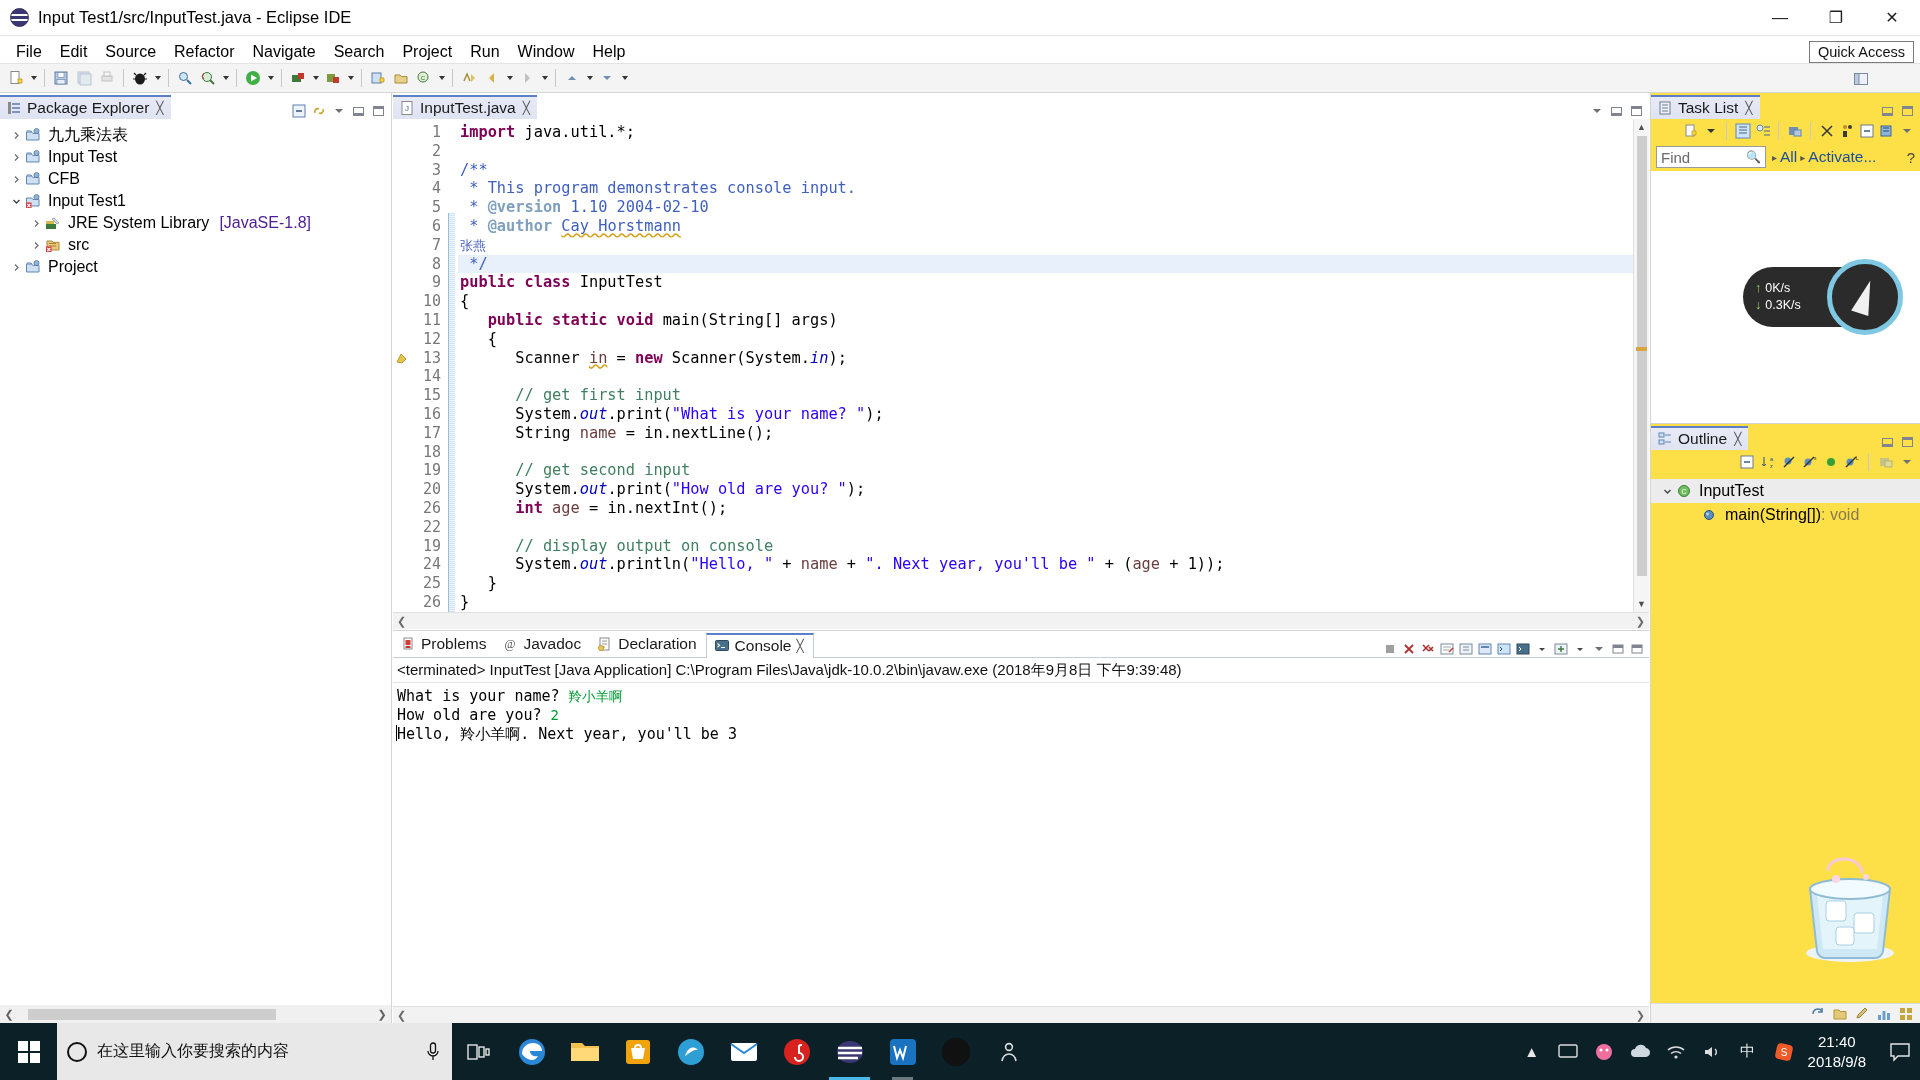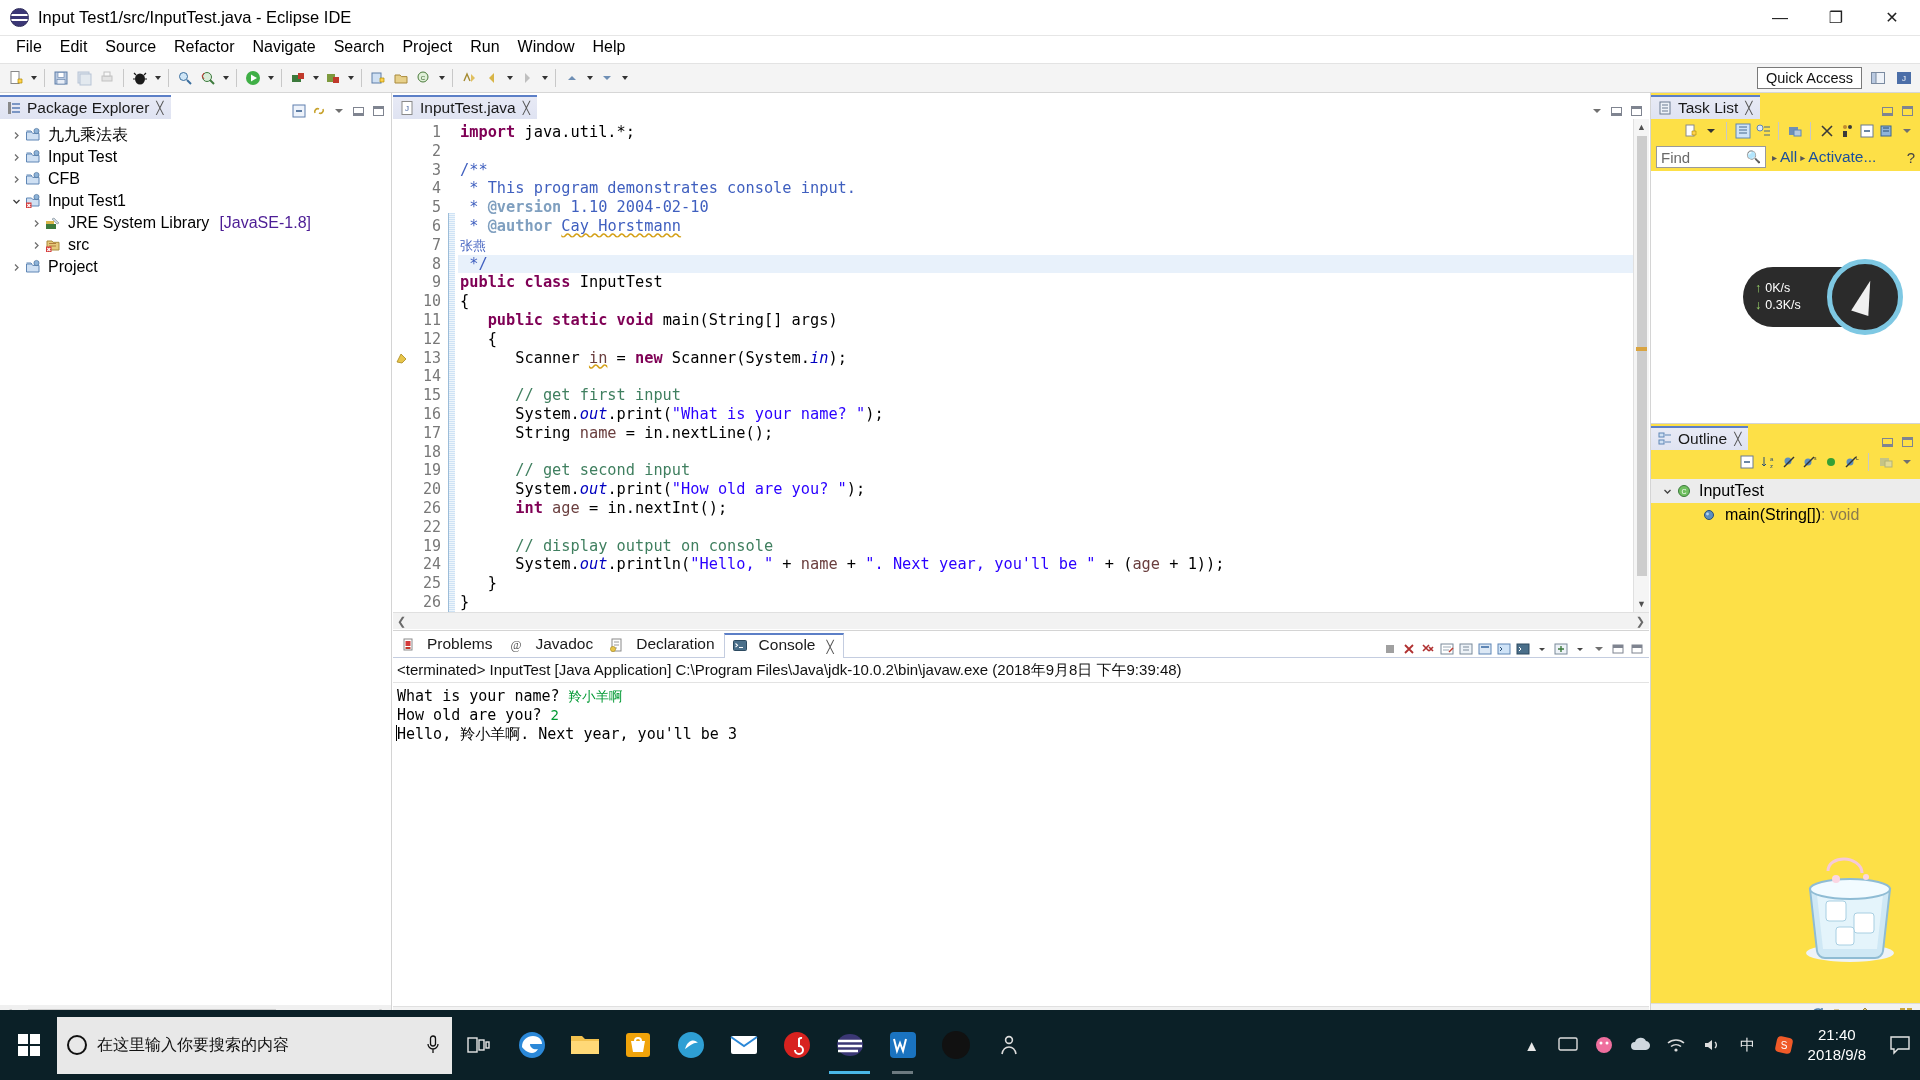--- a/index.html
+++ b/index.html
@@ -24,21 +24,21 @@
   }
   .title-text { font-size: 16.5px; color: #000; }
   .win-btns { margin-left: auto; display: flex; height: 36px; }
   .win-btn {
     width: 56px; height: 36px; display: flex; align-items: center;
     justify-content: center; font-size: 16px; color: #222;
   }
 
   
   .menubar {
-    height: 27px; display: flex; align-items: flex-start;
+    height: 27px; display: flex; align-items: flex-end;
     padding-left: 7px; background: #ffffff; font-size: 16px; color: #000;
   }
   .menu-item { padding: 2px 9px; cursor: default; }
 
   
   .toolbar {
     height: 30px; display: flex; align-items: center;
     background: #f4f4f4; border-top: 1px solid #e3e3e3;
     border-bottom: 1px solid #d6d6d6; padding-left: 5px; gap: 1px;
   }
@@ -47,21 +47,21 @@
     justify-content: center; position: relative;
   }
   .tb-arrow { width: 11px; height: 24px; display: flex; align-items: center; justify-content: center; }
   .tb-arrow::after {
     content: ""; border-left: 3.5px solid transparent; border-right: 3.5px solid transparent;
     border-top: 4px solid #333;
   }
   .tb-sep { width: 1px; height: 18px; background: #c8c8c8; margin: 0 4px; }
   .ico { width: 16px; height: 16px; display: block; }
   .quick-access {
-    margin-left: auto; display: flex; align-items: center; gap: 6px; padding-right: 6px;
+    margin-left: auto; display: flex; align-items: center; gap: 6px; padding-right: 6px; flex-direction: column;
   }
   .qa-box {
     border: 1px solid #7a7a7a; background: #fff; font-size: 14.5px;
     padding: 2px 8px; height: 22px; line-height: 17px; color: #111;
   }
   .qa-icon { width: 20px; height: 20px; display: flex; align-items: center; justify-content: center; }
 
   
   .workbench { position: absolute; top: 93px; left: 0; right: 0; bottom: 57px; background: #fff; }
 
@@ -143,21 +143,21 @@
     justify-content: space-between; border-top: 1px solid #e0e0e0; padding: 0 4px;
     font-size: 11px; color: #6a6a6a; }
 
   
   .console-area {
     position: absolute; left: 393px; right: 271px; top: 537px; bottom: 0;
     display: flex; flex-direction: column; background: #fff; border-top: 1px solid #d4d4d4;
   }
   .console-tabs { display: flex; align-items: flex-end; height: 27px; background: #fff;
     border-bottom: 1px solid #c4cde0; position: relative; }
-  .ctab { display: flex; align-items: flex-end; gap: 11px; padding: 3px 9px 4px 7px;
+  .ctab { display: flex; align-items: center; gap: 5px; padding: 3px 9px 4px 7px;
     font-size: 15.5px; color: #1a1a1a; height: 25px; }
   .ctab.active { background: #fff; border-top: 2px solid #5c7fc7;
     border-left: 1px solid #c4cde0; border-right: 1px solid #c4cde0; margin-bottom: -1px; }
   .ctab .tab-close { font-size: 12px; color: #555; }
   .console-tools { margin-left: auto; display: flex; align-items: center; gap: 2px; padding-right: 4px; }
   .console-header { font-size: 15px; color: #111; padding: 3px 0 2px 4px; background: #fff;
     border-bottom: 1px solid #e3e3e3; }
   .console-out { flex: 1; font-family: "DejaVu Sans Mono", monospace; font-size: 15px;
     padding: 4px 0 0 4px; color: #000; line-height: 19px; position: relative; }
   .out-line { white-space: pre; }
@@ -197,21 +197,21 @@
     height: 24px; padding-right: 5px; }
   .ol-body { flex: 1; padding-top: 5px; font-size: 16px; position: relative; overflow: hidden; }
   .ol-row { display: flex; align-items: center; height: 24px; padding-left: 8px; }
   .ol-row.sel { background: #ececec; }
   .cup { position: absolute; right: 4px; bottom: 34px; width: 132px; height: 120px; }
 
   .status-strip { height: 20px; background: #f2f2f2; border-top: 1px solid #dcdcdc;
     display: flex; align-items: center; justify-content: flex-end; gap: 5px; padding-right: 6px; }
 
   
-  .taskbar { position: absolute; left: 0; bottom: 0; width: 1920px; height: 70px;
+  .taskbar { position: absolute; left: 0; bottom: 0; width: 1920px; height: 57px;
     background: #0b2027; display: flex; align-items: center; }
   .start-btn { width: 57px; height: 57px; display: flex; align-items: center; justify-content: center; }
   .win-logo { width: 22px; height: 22px; display: grid; grid-template-columns: 1fr 1fr;
     grid-template-rows: 1fr 1fr; gap: 2px; }
   .win-logo i { background: #fff; display: block; }
   .search-box { width: 395px; height: 57px; background: #e8e8e8; display: flex;
     align-items: center; padding: 0 10px; gap: 10px; }
   .search-ring { width: 20px; height: 20px; border: 2.5px solid #111; border-radius: 50%; flex: none; }
   .search-text { font-size: 16px; color: #111; flex: 1; }
   .mic { width: 18px; height: 22px; display: flex; align-items: center; justify-content: center; }

